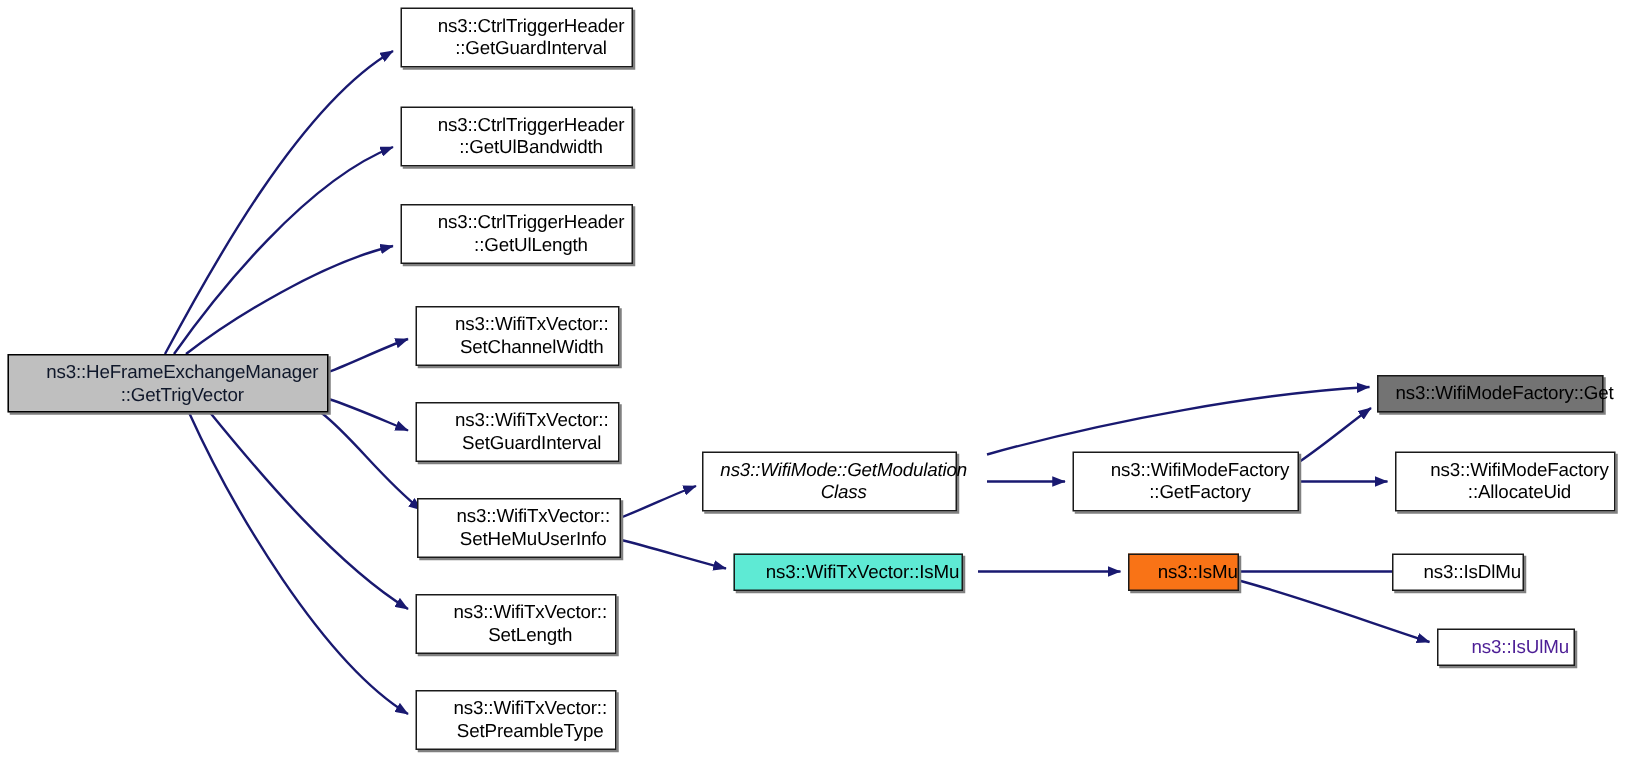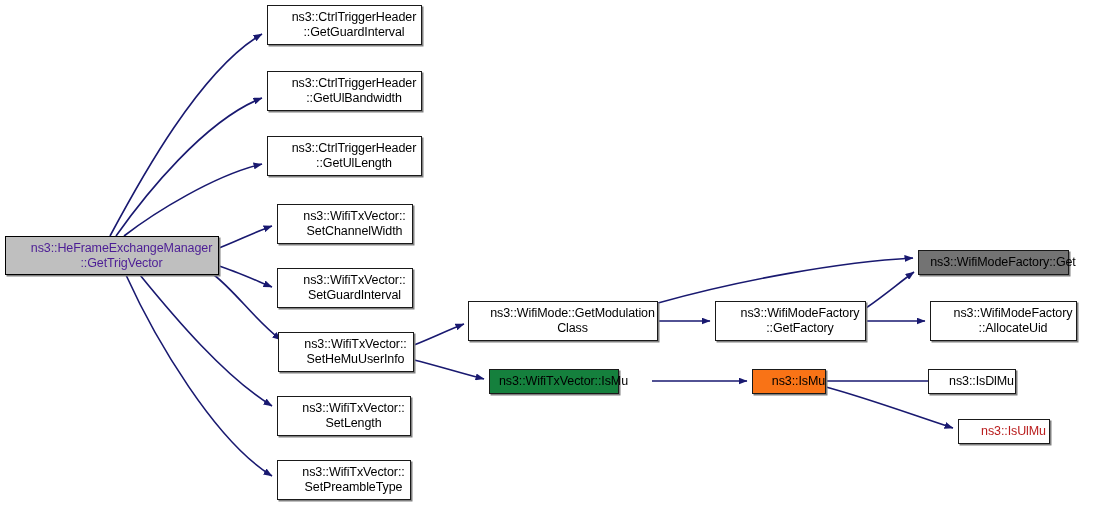--- a/index.html
+++ b/index.html
@@ -74,21 +74,21 @@
         <path d="M 658,321 L 710,321" fill="none" stroke="#191970" stroke-width="1.6" marker-end="url(#arrowhead)"></path>
         <path d="M 658,303 C 740,280 840,262 913,258" fill="none" stroke="#191970" stroke-width="1.6" marker-end="url(#arrowhead)"></path>
         <path d="M 866,308 C 885,295 900,282 914,272" fill="none" stroke="#191970" stroke-width="1.6" marker-end="url(#arrowhead)"></path>
         <path d="M 866,321 L 925,321" fill="none" stroke="#191970" stroke-width="1.6" marker-end="url(#arrowhead)"></path>
         <path d="M 652,381 L 747,381" fill="none" stroke="#191970" stroke-width="1.6" marker-end="url(#arrowhead)"></path>
         <path d="M 826,381 L 955,381" fill="none" stroke="#191970" stroke-width="1.6" marker-end="url(#arrowhead)"></path>
         <path d="M 826,387 C 870,399 910,414 953,428" fill="none" stroke="#191970" stroke-width="1.6" marker-end="url(#arrowhead)"></path>
       </g>
   </svg>
   <div id="nodes-group">
-      <div class="node-box root" style="left: 5px; top: 236px; width: 214px; height: 39px; border-color: rgb(0, 0, 0); background: rgb(191, 191, 191); color: #4c1d95; box-shadow: rgb(128, 128, 128) 1.5px 1.5px 0px 0px;">
+      <div class="node-box root" style="left: 5px; top: 236px; width: 214px; height: 39px; border-color: rgb(0, 0, 0); background: rgb(191, 191, 191); color: #0f172a; box-shadow: rgb(128, 128, 128) 1.5px 1.5px 0px 0px;">
         <span class="node-label">ns3::HeFrameExchangeManager
 ::GetTrigVector</span>
       </div>
       <div class="node-box" style="left: 267px; top: 5px; width: 155px; height: 40px; border-color: rgb(26, 26, 26); background: rgb(255, 255, 255); color: rgb(0, 0, 0); box-shadow: rgb(128, 128, 128) 1.5px 1.5px 0px 0px;">
         <span class="node-label">ns3::CtrlTriggerHeader
 ::GetGuardInterval</span>
       </div>
       <div class="node-box" style="left: 267px; top: 71px; width: 155px; height: 40px; border-color: rgb(26, 26, 26); background: rgb(255, 255, 255); color: rgb(0, 0, 0); box-shadow: rgb(128, 128, 128) 1.5px 1.5px 0px 0px;">
         <span class="node-label">ns3::CtrlTriggerHeader
 ::GetUlBandwidth</span>
@@ -110,41 +110,41 @@
 SetHeMuUserInfo</span>
       </div>
       <div class="node-box" style="left: 277px; top: 396px; width: 134px; height: 40px; border-color: rgb(26, 26, 26); background: rgb(255, 255, 255); color: rgb(0, 0, 0); box-shadow: rgb(128, 128, 128) 1.5px 1.5px 0px 0px;">
         <span class="node-label">ns3::WifiTxVector::
 SetLength</span>
       </div>
       <div class="node-box" style="left: 277px; top: 460px; width: 134px; height: 40px; border-color: rgb(26, 26, 26); background: rgb(255, 255, 255); color: rgb(0, 0, 0); box-shadow: rgb(128, 128, 128) 1.5px 1.5px 0px 0px;">
         <span class="node-label">ns3::WifiTxVector::
 SetPreambleType</span>
       </div>
-      <div class="node-box" style="left: 468px; top: 301px; width: 190px; height: 40px; border-color: rgb(26, 26, 26); background: rgb(255, 255, 255); color: rgb(0, 0, 0); box-shadow: rgb(128, 128, 128) 1.5px 1.5px 0px 0px;">
+      <div class="node-box" style="left: 468px; top: 301px; width: 170px; height: 40px; border-color: rgb(26, 26, 26); background: rgb(255, 255, 255); color: rgb(0, 0, 0); box-shadow: rgb(128, 128, 128) 1.5px 1.5px 0px 0px; font-style: italic;">
         <span class="node-label">ns3::WifiMode::GetModulation
 Class</span>
       </div>
-      <div class="node-box" style="left: 489px; top: 369px; width: 130px; height: 25px; border-color: rgb(26, 26, 26); background: #15803d; color: rgb(0, 0, 0); box-shadow: rgb(128, 128, 128) 1.5px 1.5px 0px 0px; text-align: center;">
+      <div class="node-box" style="left: 489px; top: 369px; width: 153px; height: 25px; border-color: rgb(26, 26, 26); background: #5eead4; color: rgb(0, 0, 0); box-shadow: rgb(128, 128, 128) 1.5px 1.5px 0px 0px; text-align: center;">
         <span class="node-label">ns3::WifiTxVector::IsMu</span>
       </div>
       <div class="node-box" style="left: 715px; top: 301px; width: 151px; height: 40px; border-color: rgb(26, 26, 26); background: rgb(255, 255, 255); color: rgb(0, 0, 0); box-shadow: rgb(128, 128, 128) 1.5px 1.5px 0px 0px;">
         <span class="node-label">ns3::WifiModeFactory
 ::GetFactory</span>
       </div>
       <div class="node-box" style="left: 752px; top: 369px; width: 74px; height: 25px; border-color: rgb(26, 26, 26); background: #f97316; color: rgb(0, 0, 0); box-shadow: rgb(128, 128, 128) 1.5px 1.5px 0px 0px;">
         <span class="node-label">ns3::IsMu</span>
       </div>
       <div class="node-box" style="left: 918px; top: 250px; width: 151px; height: 25px; border-color: rgb(26, 26, 26); background: #737373; color: rgb(0, 0, 0); box-shadow: rgb(128, 128, 128) 1.5px 1.5px 0px 0px;">
         <span class="node-label">ns3::WifiModeFactory::Get</span>
       </div>
       <div class="node-box" style="left: 930px; top: 301px; width: 147px; height: 40px; border-color: rgb(26, 26, 26); background: rgb(255, 255, 255); color: rgb(0, 0, 0); box-shadow: rgb(128, 128, 128) 1.5px 1.5px 0px 0px;">
         <span class="node-label">ns3::WifiModeFactory
 ::AllocateUid</span>
       </div>
       <div class="node-box" style="left: 928px; top: 369px; width: 88px; height: 25px; border-color: rgb(26, 26, 26); background: rgb(255, 255, 255); color: rgb(0, 0, 0); box-shadow: rgb(128, 128, 128) 1.5px 1.5px 0px 0px;">
         <span class="node-label">ns3::IsDlMu</span>
       </div>
-      <div class="node-box" style="left: 958px; top: 419px; width: 92px; height: 25px; border-color: rgb(26, 26, 26); background: rgb(255, 255, 255); color: #b91c1c; box-shadow: rgb(128, 128, 128) 1.5px 1.5px 0px 0px;">
+      <div class="node-box" style="left: 958px; top: 419px; width: 92px; height: 25px; border-color: rgb(26, 26, 26); background: rgb(255, 255, 255); color: #4c1d95; box-shadow: rgb(128, 128, 128) 1.5px 1.5px 0px 0px;">
         <span class="node-label">ns3::IsUlMu</span>
       </div>
     </div>
 </div>
 
 </body></html>

